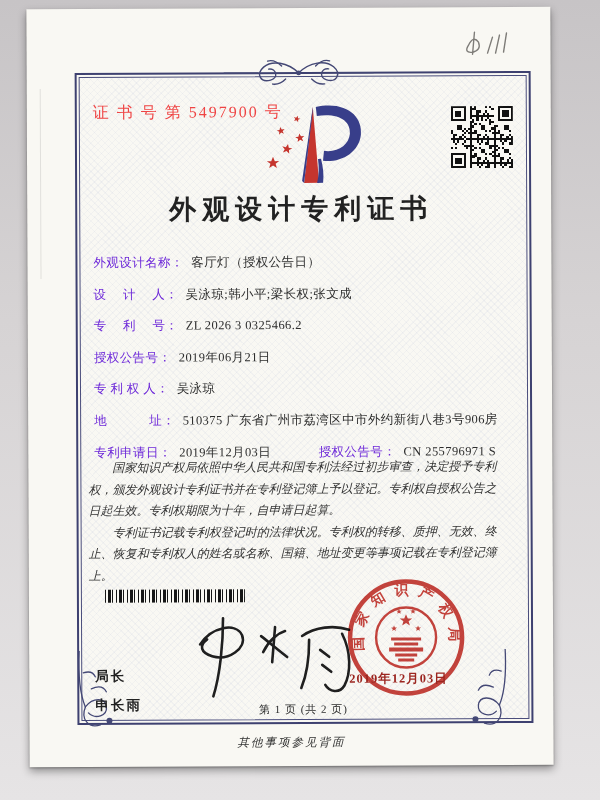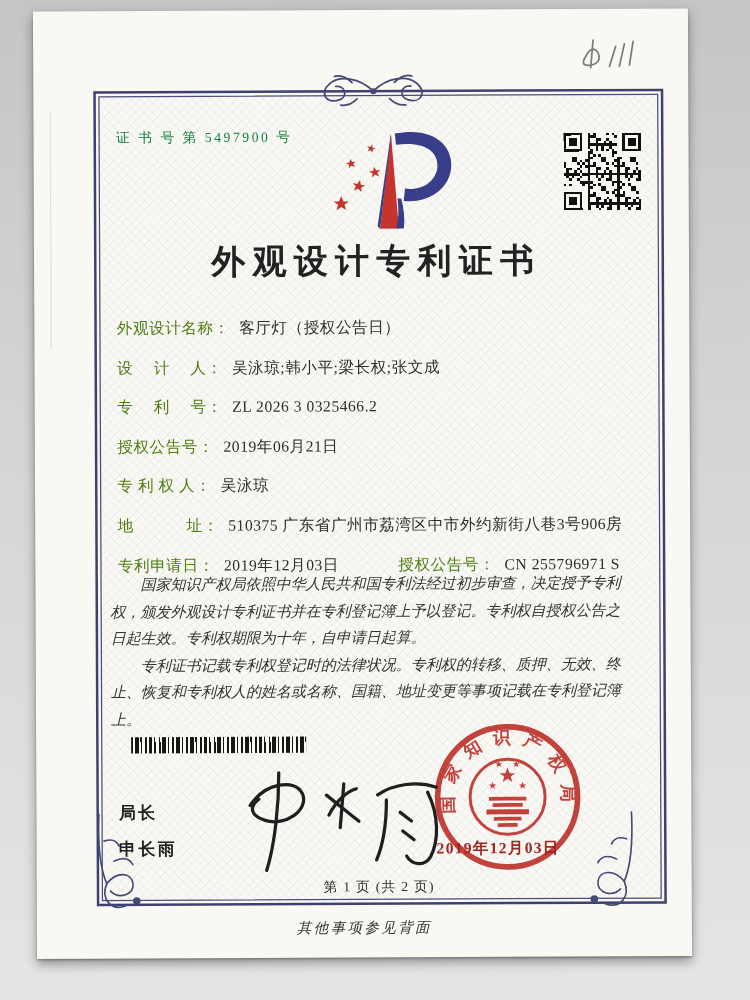--- a/index.html
+++ b/index.html
@@ -23,47 +23,47 @@
     position:absolute;inset:2px;border:1px solid #4a4d7c;
     background:
       repeating-linear-gradient(45deg,rgba(95,115,180,.05) 0 1px,transparent 1px 5px),
       repeating-linear-gradient(-45deg,rgba(95,115,180,.05) 0 1px,transparent 1px 5px);
   }
   .ornament-top{position:absolute;left:197px;top:49px;width:150px;height:32px;}
   .corner-flourish{position:absolute;width:58px;height:80px;}
   .corner-flourish.left{left:40px;top:642px;}
   .corner-flourish.right{left:428px;top:642px;transform:scaleX(-1);}
   .cert-no{
-    position:absolute;left:66px;top:94px;font-size:11px;letter-spacing:2px;
-    color:#15803d;
+    position:absolute;left:66px;top:94px;font-size:16px;letter-spacing:2px;
+    color:#ef4444;
   }
   .logo{position:absolute;left:224px;top:93px;width:118px;height:88px;}
   .qr{position:absolute;left:424px;top:99px;width:62px;height:62px;}
   .title{
     position:absolute;left:48px;top:183px;width:452px;text-align:center;
     font-size:27px;font-weight:700;letter-spacing:6px;color:#222;
   }
   .fields{position:absolute;left:66px;top:246px;width:430px;}
   .field-row{height:31.6px;font-size:12.5px;color:#2d2d2d;letter-spacing:.4px;white-space:nowrap;}
-  .field-label{color:#4d7c0f;}
+  .field-label{color:#6d28d9;}
   .field-value{margin-left:4px;}
   .grant-no{margin-left:44px;}
   .body-text{
     position:absolute;left:60px;top:449px;width:410px;
     font-size:12px;line-height:21.5px;color:#333;font-style:italic;
   }
   .body-text p{margin:0;text-indent:2em;}
   .barcode{
     position:absolute;left:76px;top:581px;width:140px;height:13px;
     background:repeating-linear-gradient(90deg,
       #161616 0 1.5px,#f9f8f3 1.5px 3px,
       #161616 3px 6px,#f9f8f3 6px 7.5px,
       #161616 7.5px 8.5px,#f9f8f3 8.5px 11px);
   }
-  .director{position:absolute;left:66px;top:633px;font-size:13.5px;font-weight:700;color:#222;}
+  .director{position:absolute;left:66px;top:659px;font-size:13.5px;font-weight:700;color:#222;}
   .director div{margin-bottom:11px;letter-spacing:2px;}
   .signature{position:absolute;left:133px;top:594px;width:212px;height:106px;}
   .seal{position:absolute;left:314px;top:567px;width:126px;height:126px;opacity:.92;mix-blend-mode:multiply;}
   .seal-date{
     position:absolute;left:320px;top:663px;width:160px;
     font-size:12.5px;font-weight:700;color:#9c2620;letter-spacing:1px;z-index:5;
   }
   .page-no{
     position:absolute;left:48px;top:694px;width:452px;text-align:center;
     font-size:11px;letter-spacing:1px;color:#2d2d2d;

